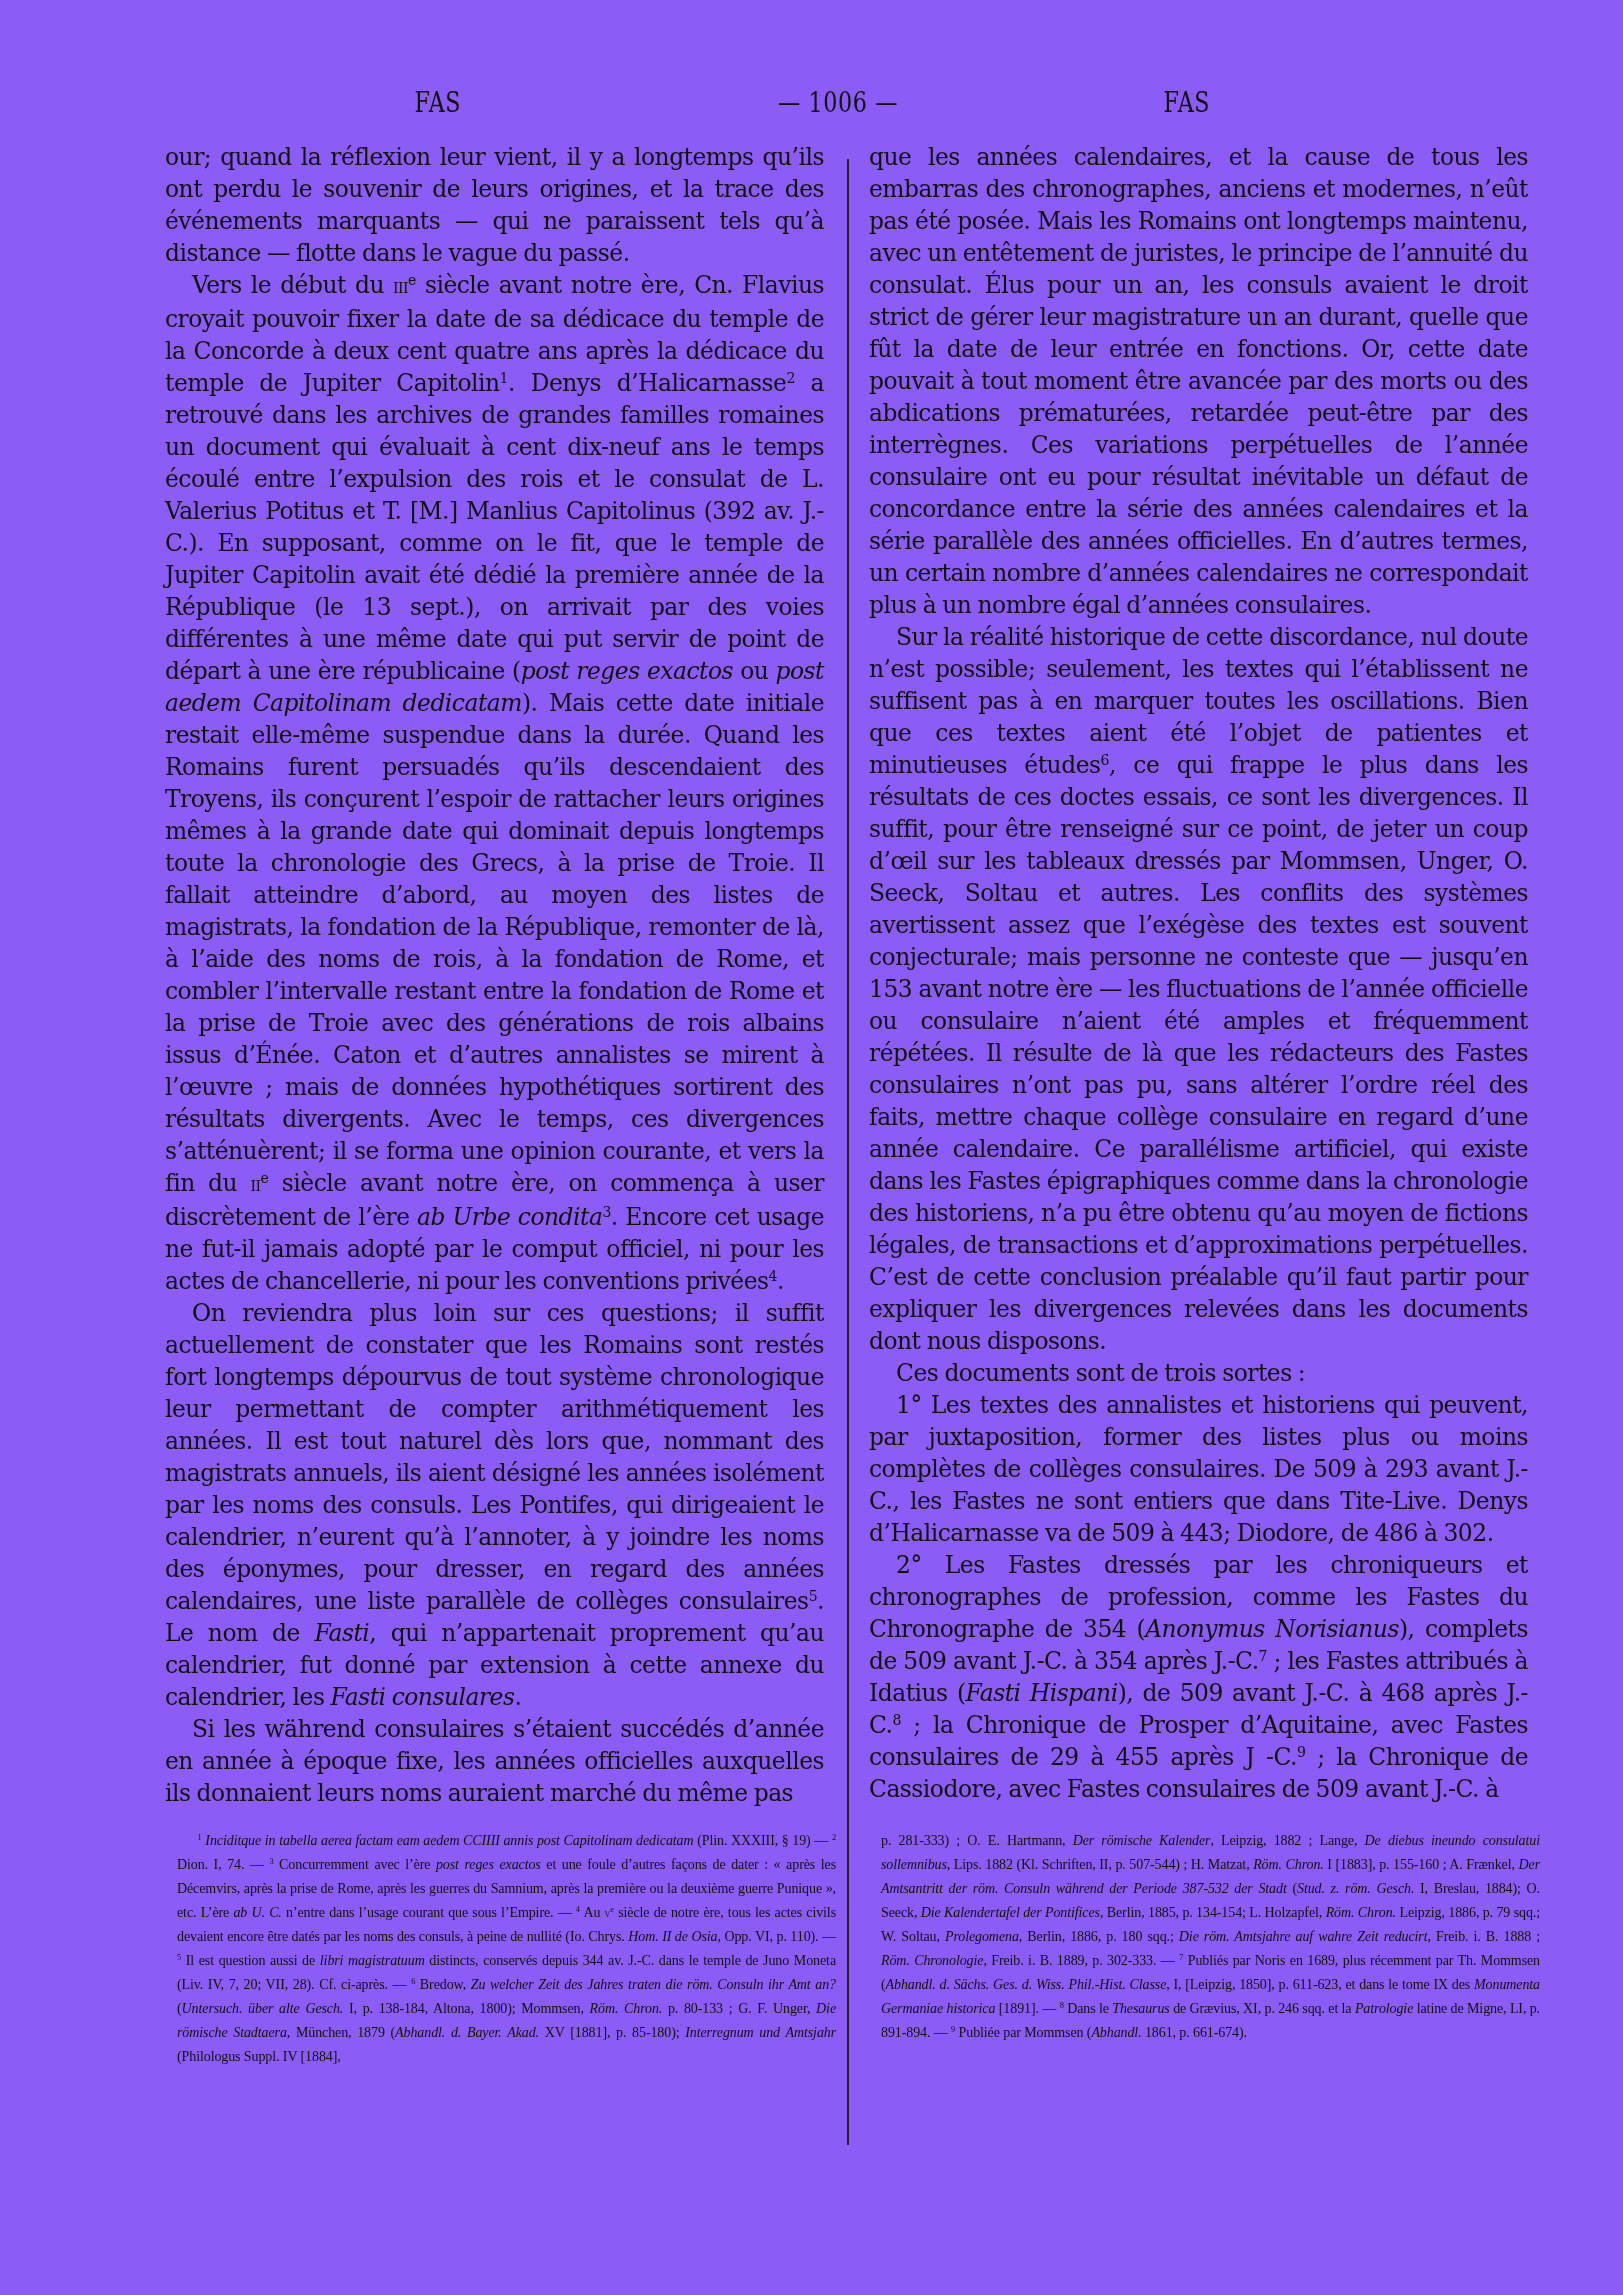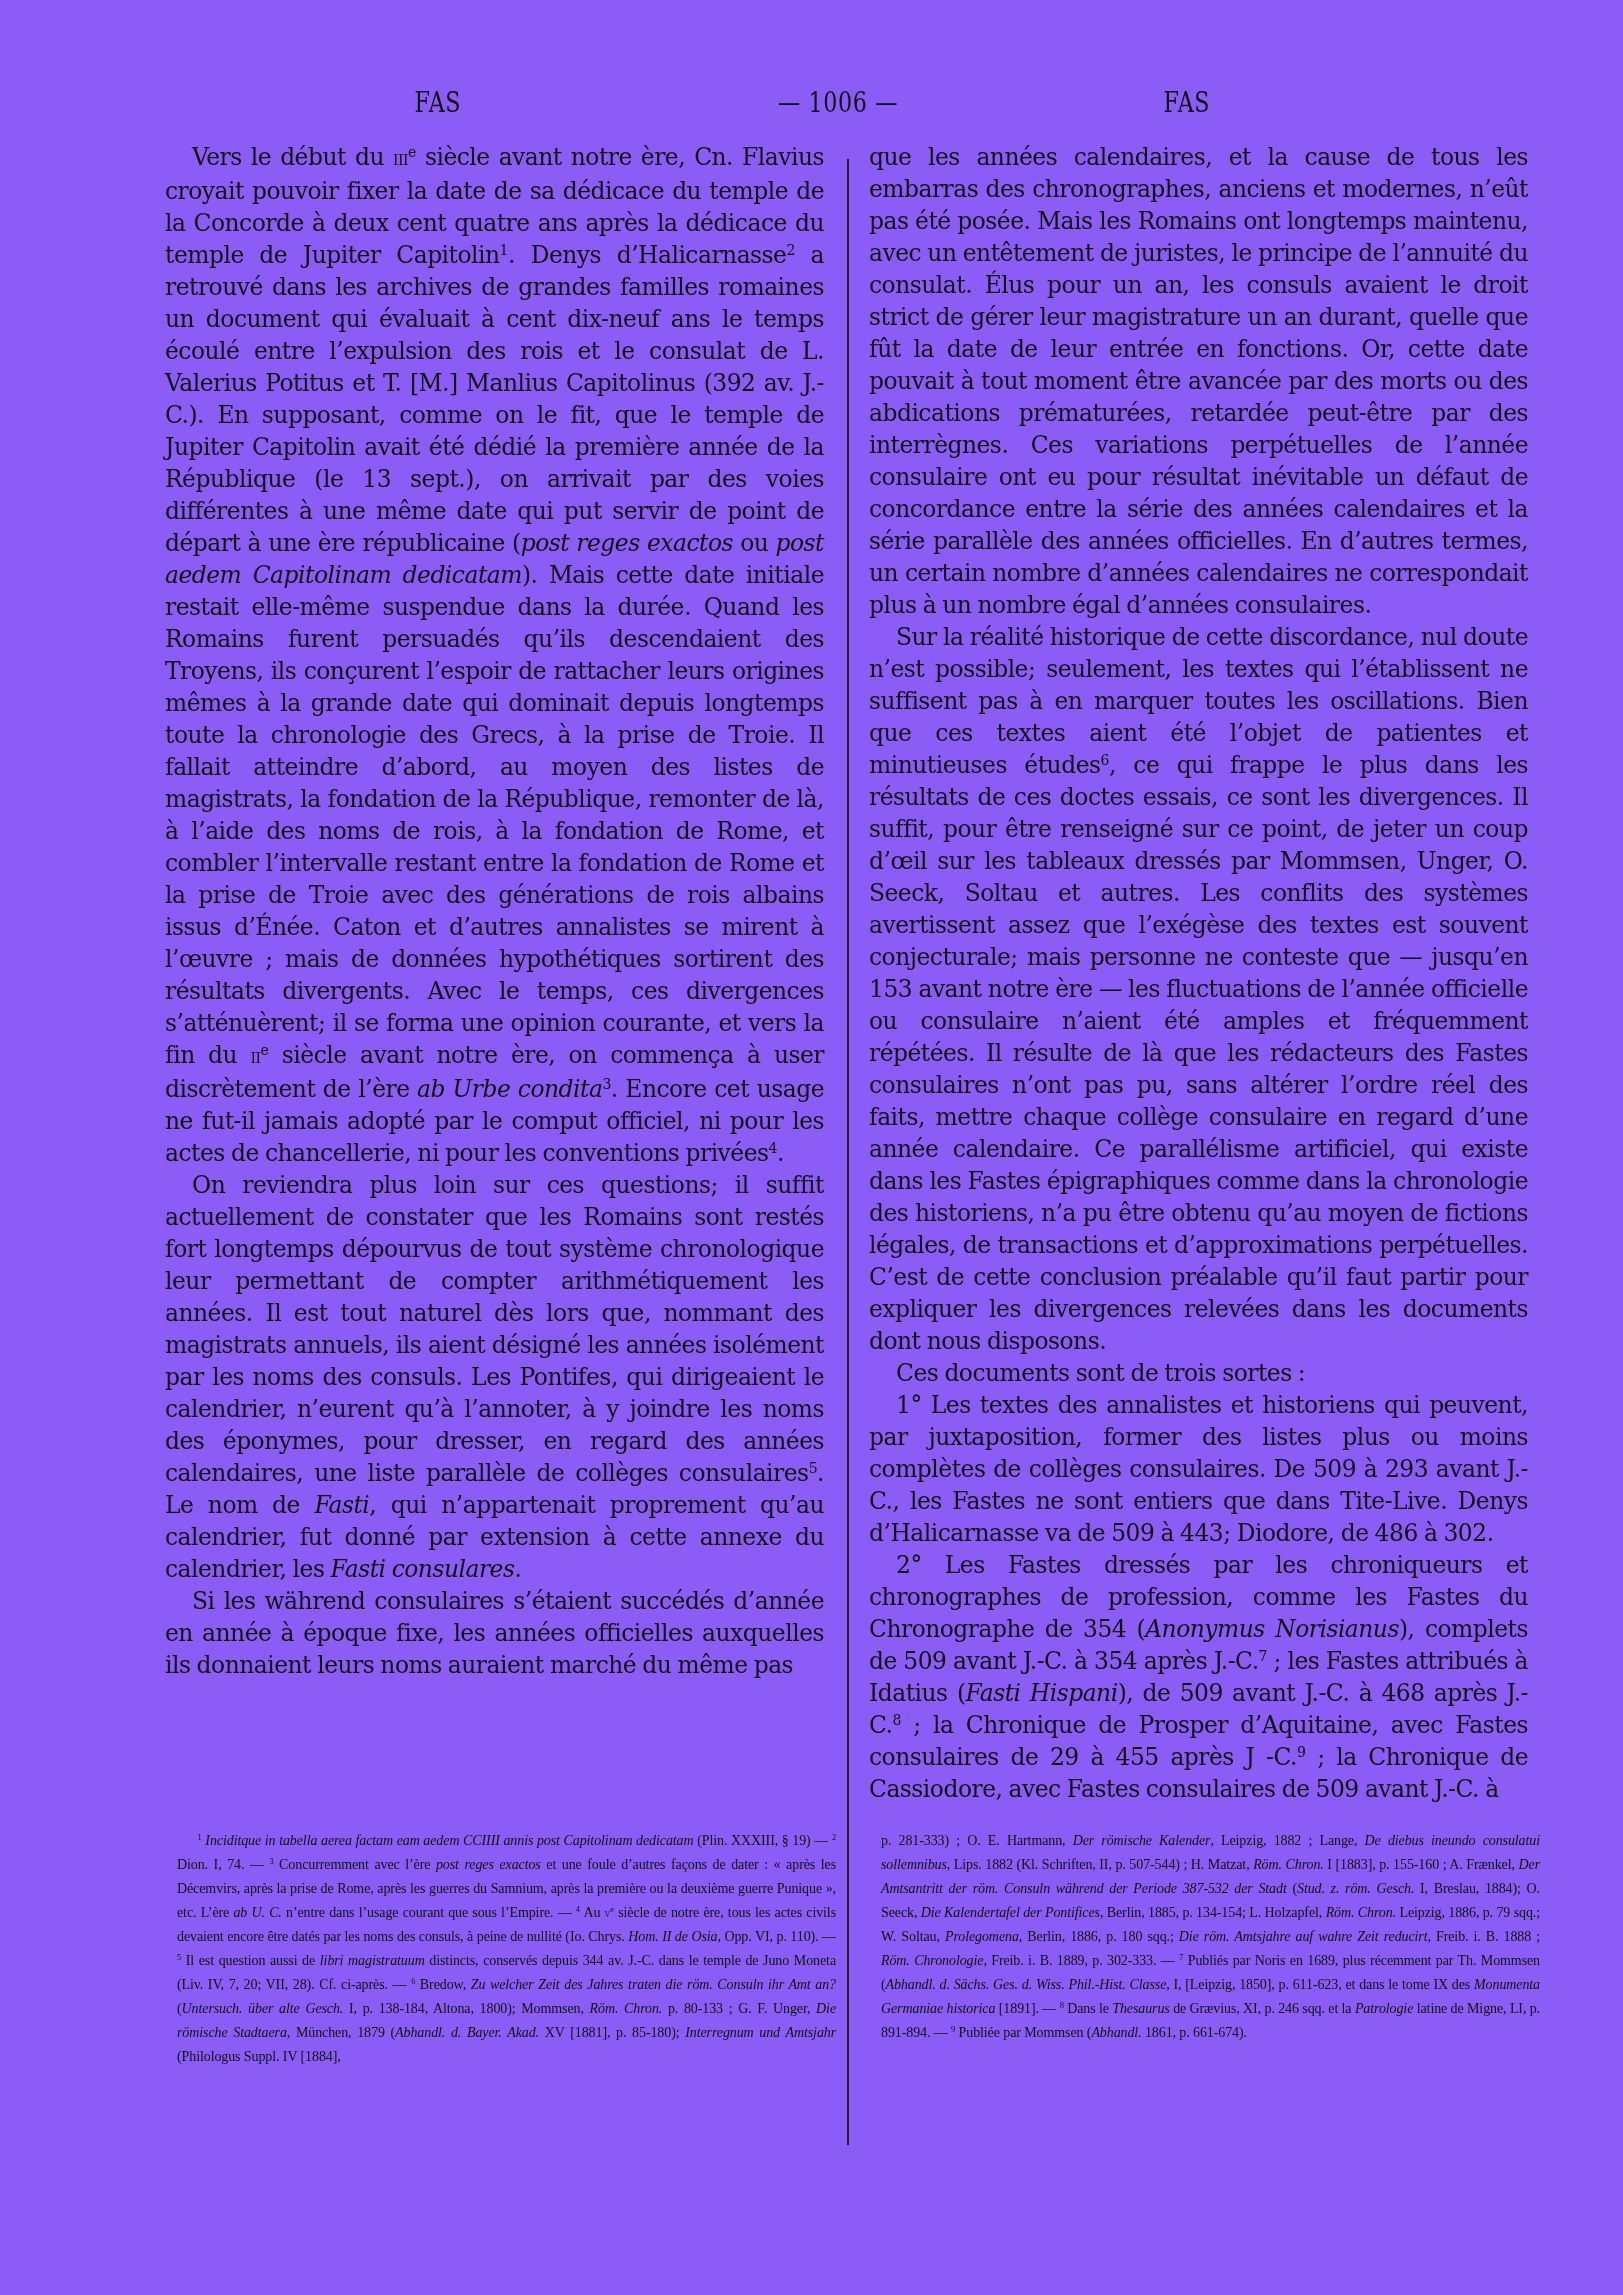--- a/index.html
+++ b/index.html
@@ -37,20 +37,21 @@
   <div class="header">
     <span class="hd-left">FAS</span>
     <span class="hd-center">— 1006 —</span>
     <span class="hd-right">FAS</span>
   </div>
 
   <div class="rule"></div>
 
   <div class="col col-left">
     <div class="body-text">
+        <p><span>our; quand la réflexion leur vient, il y a longtemps qu’ils ont perdu le souvenir de leurs origines, et la trace des événements marquants — qui ne paraissent tels qu’à distance — flotte dans le vague du passé.</span></p>
         <p class="indent"><span>Vers le début du </span><span class="sc">iii</span><sup>e</sup><span> siècle avant notre ère, Cn. Flavius croyait pouvoir fixer la date de sa dédicace du temple de la Concorde à deux cent quatre ans après la dédicace du temple de Jupiter Capitolin</span><sup>1</sup><span>. Denys d’Halicarnasse</span><sup>2</sup><span> a retrouvé dans les archives de grandes familles romaines un document qui évaluait à cent dix-neuf ans le temps écoulé entre l’expulsion des rois et le consulat de L. Valerius Potitus et T. [M.] Manlius Capitolinus (392 av. J.-C.). En supposant, comme on le fit, que le temple de Jupiter Capitolin avait été dédié la première année de la République (le 13 sept.), on arrivait par des voies différentes à une même date qui put servir de point de départ à une ère républicaine (</span><i>post reges exactos</i><span> ou </span><i>post aedem Capitolinam dedicatam</i><span>). Mais cette date initiale restait elle-même suspendue dans la durée. Quand les Romains furent persuadés qu’ils descendaient des Troyens, ils conçurent l’espoir de rattacher leurs origines mêmes à la grande date qui dominait depuis longtemps toute la chronologie des Grecs, à la prise de Troie. Il fallait atteindre d’abord, au moyen des listes de magistrats, la fondation de la République, remonter de là, à l’aide des noms de rois, à la fondation de Rome, et combler l’intervalle restant entre la fondation de Rome et la prise de Troie avec des générations de rois albains issus d’Énée. Caton et d’autres annalistes se mirent à l’œuvre ; mais de données hypothétiques sortirent des résultats divergents. Avec le temps, ces divergences s’atténuèrent; il se forma une opinion courante, et vers la fin du </span><span class="sc">ii</span><sup>e</sup><span> siècle avant notre ère, on commença à user discrètement de l’ère </span><i>ab Urbe condita</i><sup>3</sup><span>. Encore cet usage ne fut-il jamais adopté par le comput officiel, ni pour les actes de chancellerie, ni pour les conventions privées</span><sup>4</sup><span>.</span></p>
         <p class="indent"><span>On reviendra plus loin sur ces questions; il suffit actuellement de constater que les Romains sont restés fort longtemps dépourvus de tout système chronologique leur permettant de compter arithmétiquement les années. Il est tout naturel dès lors que, nommant des magistrats annuels, ils aient désigné les années isolément par les noms des consuls. Les Pontifes, qui dirigeaient le calendrier, n’eurent qu’à l’annoter, à y joindre les noms des éponymes, pour dresser, en regard des années calendaires, une liste parallèle de collèges consulaires</span><sup>5</sup><span>. Le nom de </span><i>Fasti</i><span>, qui n’appartenait proprement qu’au calendrier, fut donné par extension à cette annexe du calendrier, les </span><i>Fasti consulares</i><span>.</span></p>
         <p class="indent"><span>Si les während consulaires s’étaient succédés d’année en année à époque fixe, les années officielles auxquelles ils donnaient leurs noms auraient marché du même pas</span></p>
       </div>
     <div class="footnotes">
         <p class="indent"><sup>1</sup><span> </span><i>Inciditque in tabella aerea factam eam aedem CCIIII annis post Capitolinam dedicatam</i><span> (Plin. XXXIII, § 19) — </span><sup>2</sup><span> Dion. I, 74. — </span><sup>3</sup><span> Concurremment avec l’ère </span><i>post reges exactos</i><span> et une foule d’autres façons de dater : « après les Décemvirs, après la prise de Rome, après les guerres du Samnium, après la première ou la deuxième guerre Punique », etc. L’ère </span><i>ab U. C.</i><span> n’entre dans l’usage courant que sous l’Empire. — </span><sup>4</sup><span> Au </span><span class="sc">v</span><sup>e</sup><span> siècle de notre ère, tous les actes civils devaient encore être datés par les noms des consuls, à peine de nullité (Io. Chrys. </span><i>Hom. II de Osia</i><span>, Opp. VI, p. 110). — </span><sup>5</sup><span> Il est question aussi de </span><i>libri magistratuum</i><span> distincts, conservés depuis 344 av. J.-C. dans le temple de Juno Moneta (Liv. IV, 7, 20; VII, 28). Cf. ci-après. — </span><sup>6</sup><span> Bredow, </span><i>Zu welcher Zeit des Jahres traten die röm. Consuln ihr Amt an?</i><span> (</span><i>Untersuch. über alte Gesch.</i><span> I, p. 138-184, Altona, 1800); Mommsen, </span><i>Röm. Chron.</i><span> p. 80-133 ; G. F. Unger, </span><i>Die römische Stadtaera</i><span>, München, 1879 (</span><i>Abhandl. d. Bayer. Akad.</i><span> XV [1881], p. 85-180); </span><i>Interregnum und Amtsjahr</i><span> (Philologus Suppl. IV [1884],</span></p>
       </div>
   </div>
 
   <div class="col col-right">

